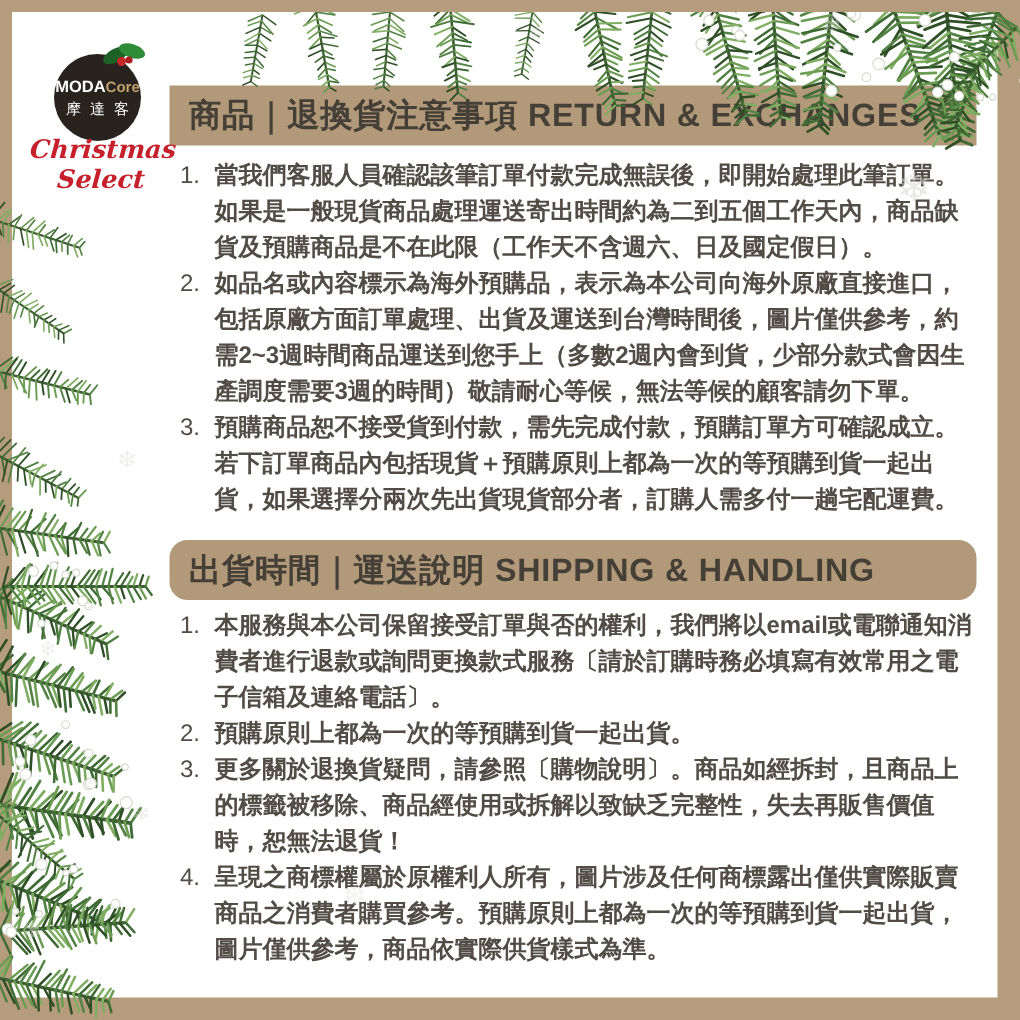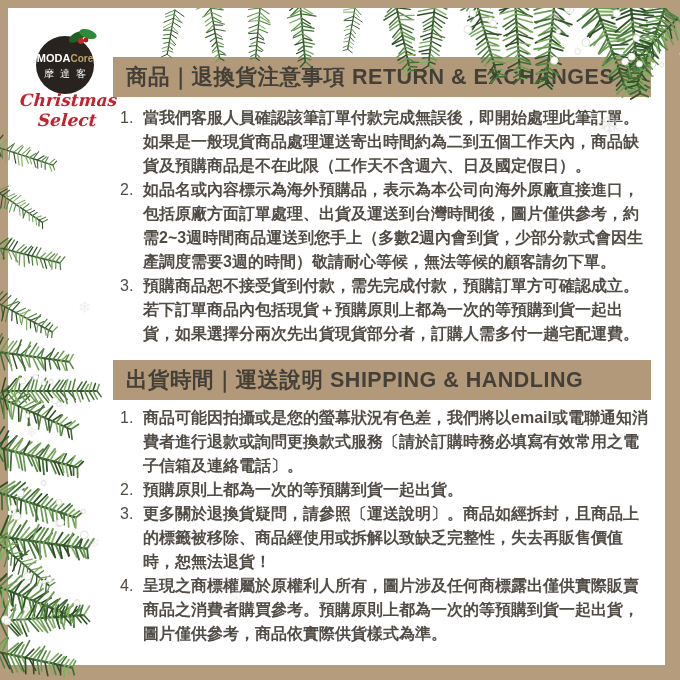--- a/index.html
+++ b/index.html
@@ -29,21 +29,21 @@
     font-size:17px;color:#c6202b;text-align:center;transform:skewX(-4deg);
   }
   
   .content{position:absolute;left:113px;top:0;width:538px;z-index:2;}
   .band{
     position:absolute;left:0;width:100%;height:40px;background:#b2997a;
     color:#443f37;font-weight:bold;font-size:21.5px;line-height:40px;
     padding-left:13px;box-sizing:border-box;white-space:nowrap;letter-spacing:0.5px;
   }
   .band1{top:57px;}
-  .band2{top:360px;}
+  .band2{top:360px;border-radius:12px;}
   .list{position:absolute;left:7px;width:528px;color:#514c45;font-size:16px;line-height:24px;}
   .list1{top:106px;}
   .list2{top:406px;}
   .li{display:flex;}
   .li .no{flex:0 0 23px;}
   .li .tx{flex:1;font-weight:bold;}
   
   .deco{position:absolute;z-index:3;pointer-events:none;}
   #deco-top{left:150px;top:8px;width:530px;height:118px;}
   #deco-left{left:0px;top:96px;width:148px;height:584px;}
@@ -83,29 +83,29 @@
       <span class="no">3.</span>
       <span class="tx">預購商品恕不接受貨到付款，需先完成付款，預購訂單方可確認成立。若下訂單商品內包括現貨＋預購原則上都為一次的等預購到貨一起出貨，如果選擇分兩次先出貨現貨部分者，訂購人需多付一趟宅配運費。</span>
     </div>
   </div>
 
   <div class="band band2">出貨時間｜運送說明 SHIPPING &amp; HANDLING</div>
 
   <div class="list list2">
     <div class="li">
       <span class="no">1.</span>
-      <span class="tx">商品可能因拍攝或是您的螢幕狀況有色差，我們將以email或電聯通知消費者進行退款或詢問更換款式服務〔請於訂購時務必填寫有效常用之電子信箱及連絡電話〕。</span>
+      <span class="tx">本服務與本公司保留接受訂單與否的權利，我們將以email或電聯通知消費者進行退款或詢問更換款式服務〔請於訂購時務必填寫有效常用之電子信箱及連絡電話〕。</span>
     </div>
     <div class="li">
       <span class="no">2.</span>
       <span class="tx">預購原則上都為一次的等預購到貨一起出貨。</span>
     </div>
     <div class="li">
       <span class="no">3.</span>
-      <span class="tx">更多關於退換貨疑問，請參照〔運送說明〕。商品如經拆封，且商品上的標籤被移除、商品經使用或拆解以致缺乏完整性，失去再販售價值時，恕無法退貨！</span>
+      <span class="tx">更多關於退換貨疑問，請參照〔購物說明〕。商品如經拆封，且商品上的標籤被移除、商品經使用或拆解以致缺乏完整性，失去再販售價值時，恕無法退貨！</span>
     </div>
     <div class="li">
       <span class="no">4.</span>
       <span class="tx">呈現之商標權屬於原權利人所有，圖片涉及任何商標露出僅供實際販賣商品之消費者購買參考。預購原則上都為一次的等預購到貨一起出貨，圖片僅供參考，商品依實際供貨樣式為準。</span>
     </div>
   </div>
 
 </div>
 
 <svg id="deco-top" class="deco">

